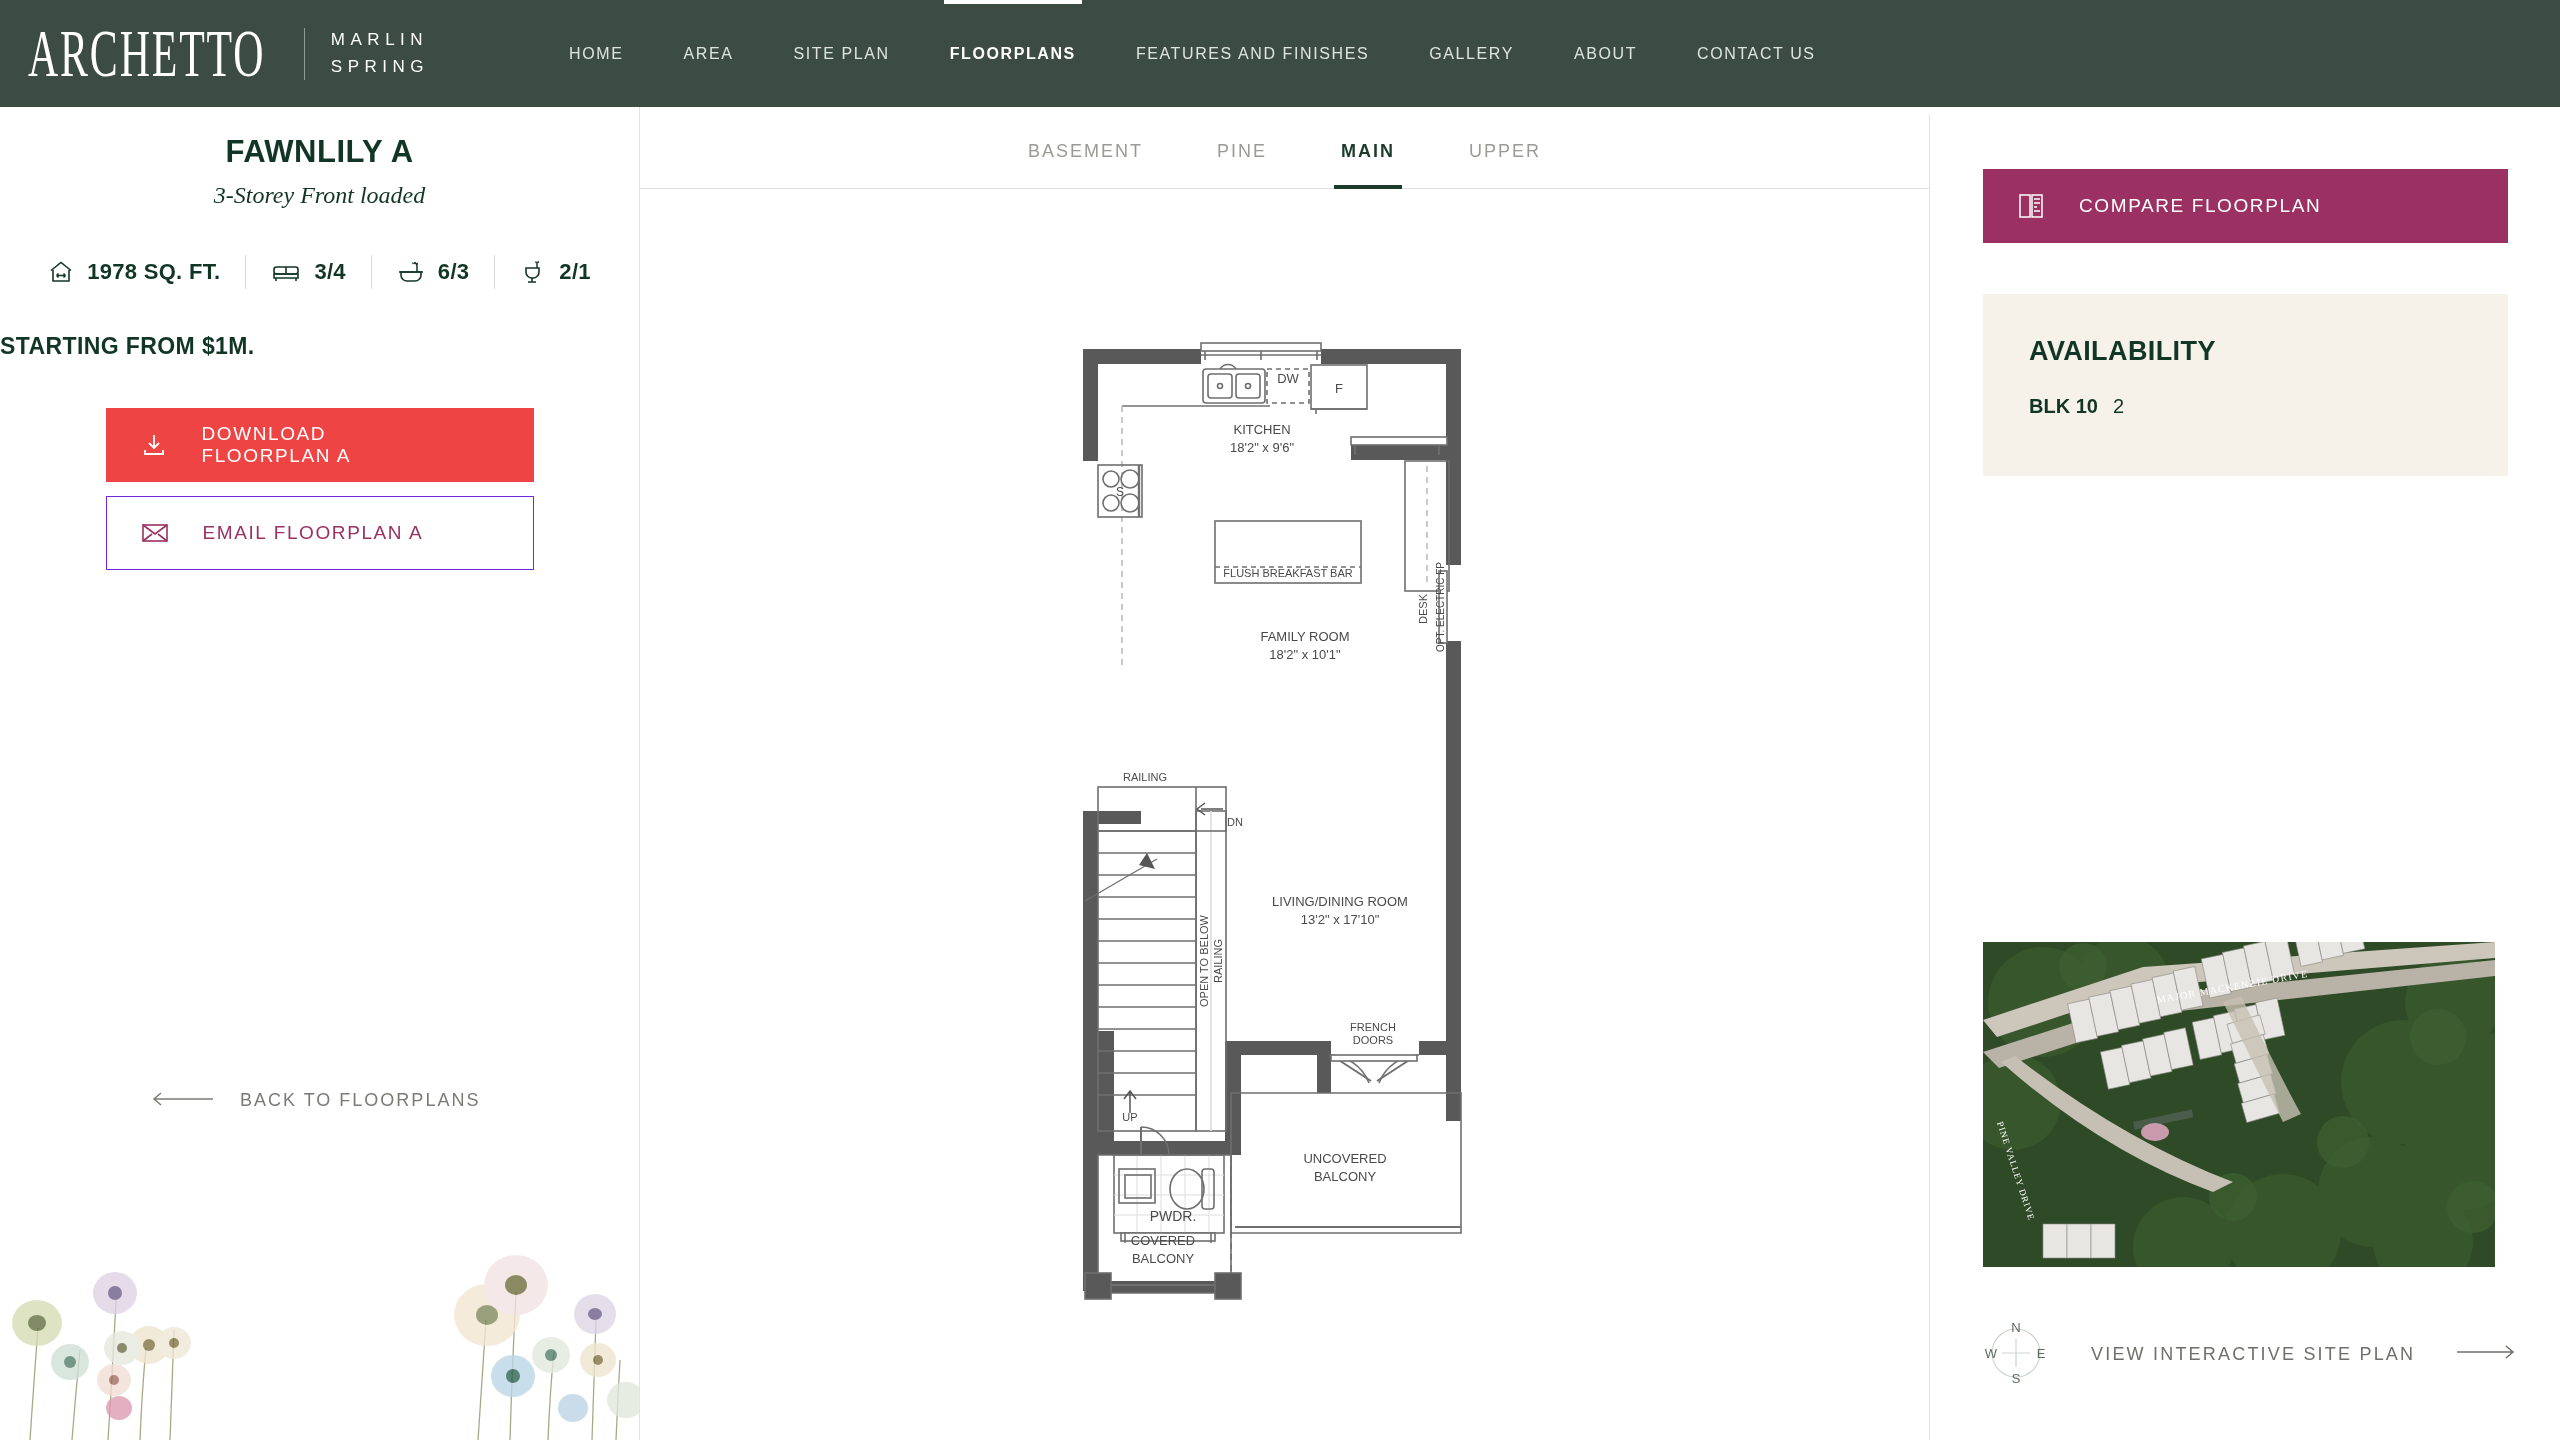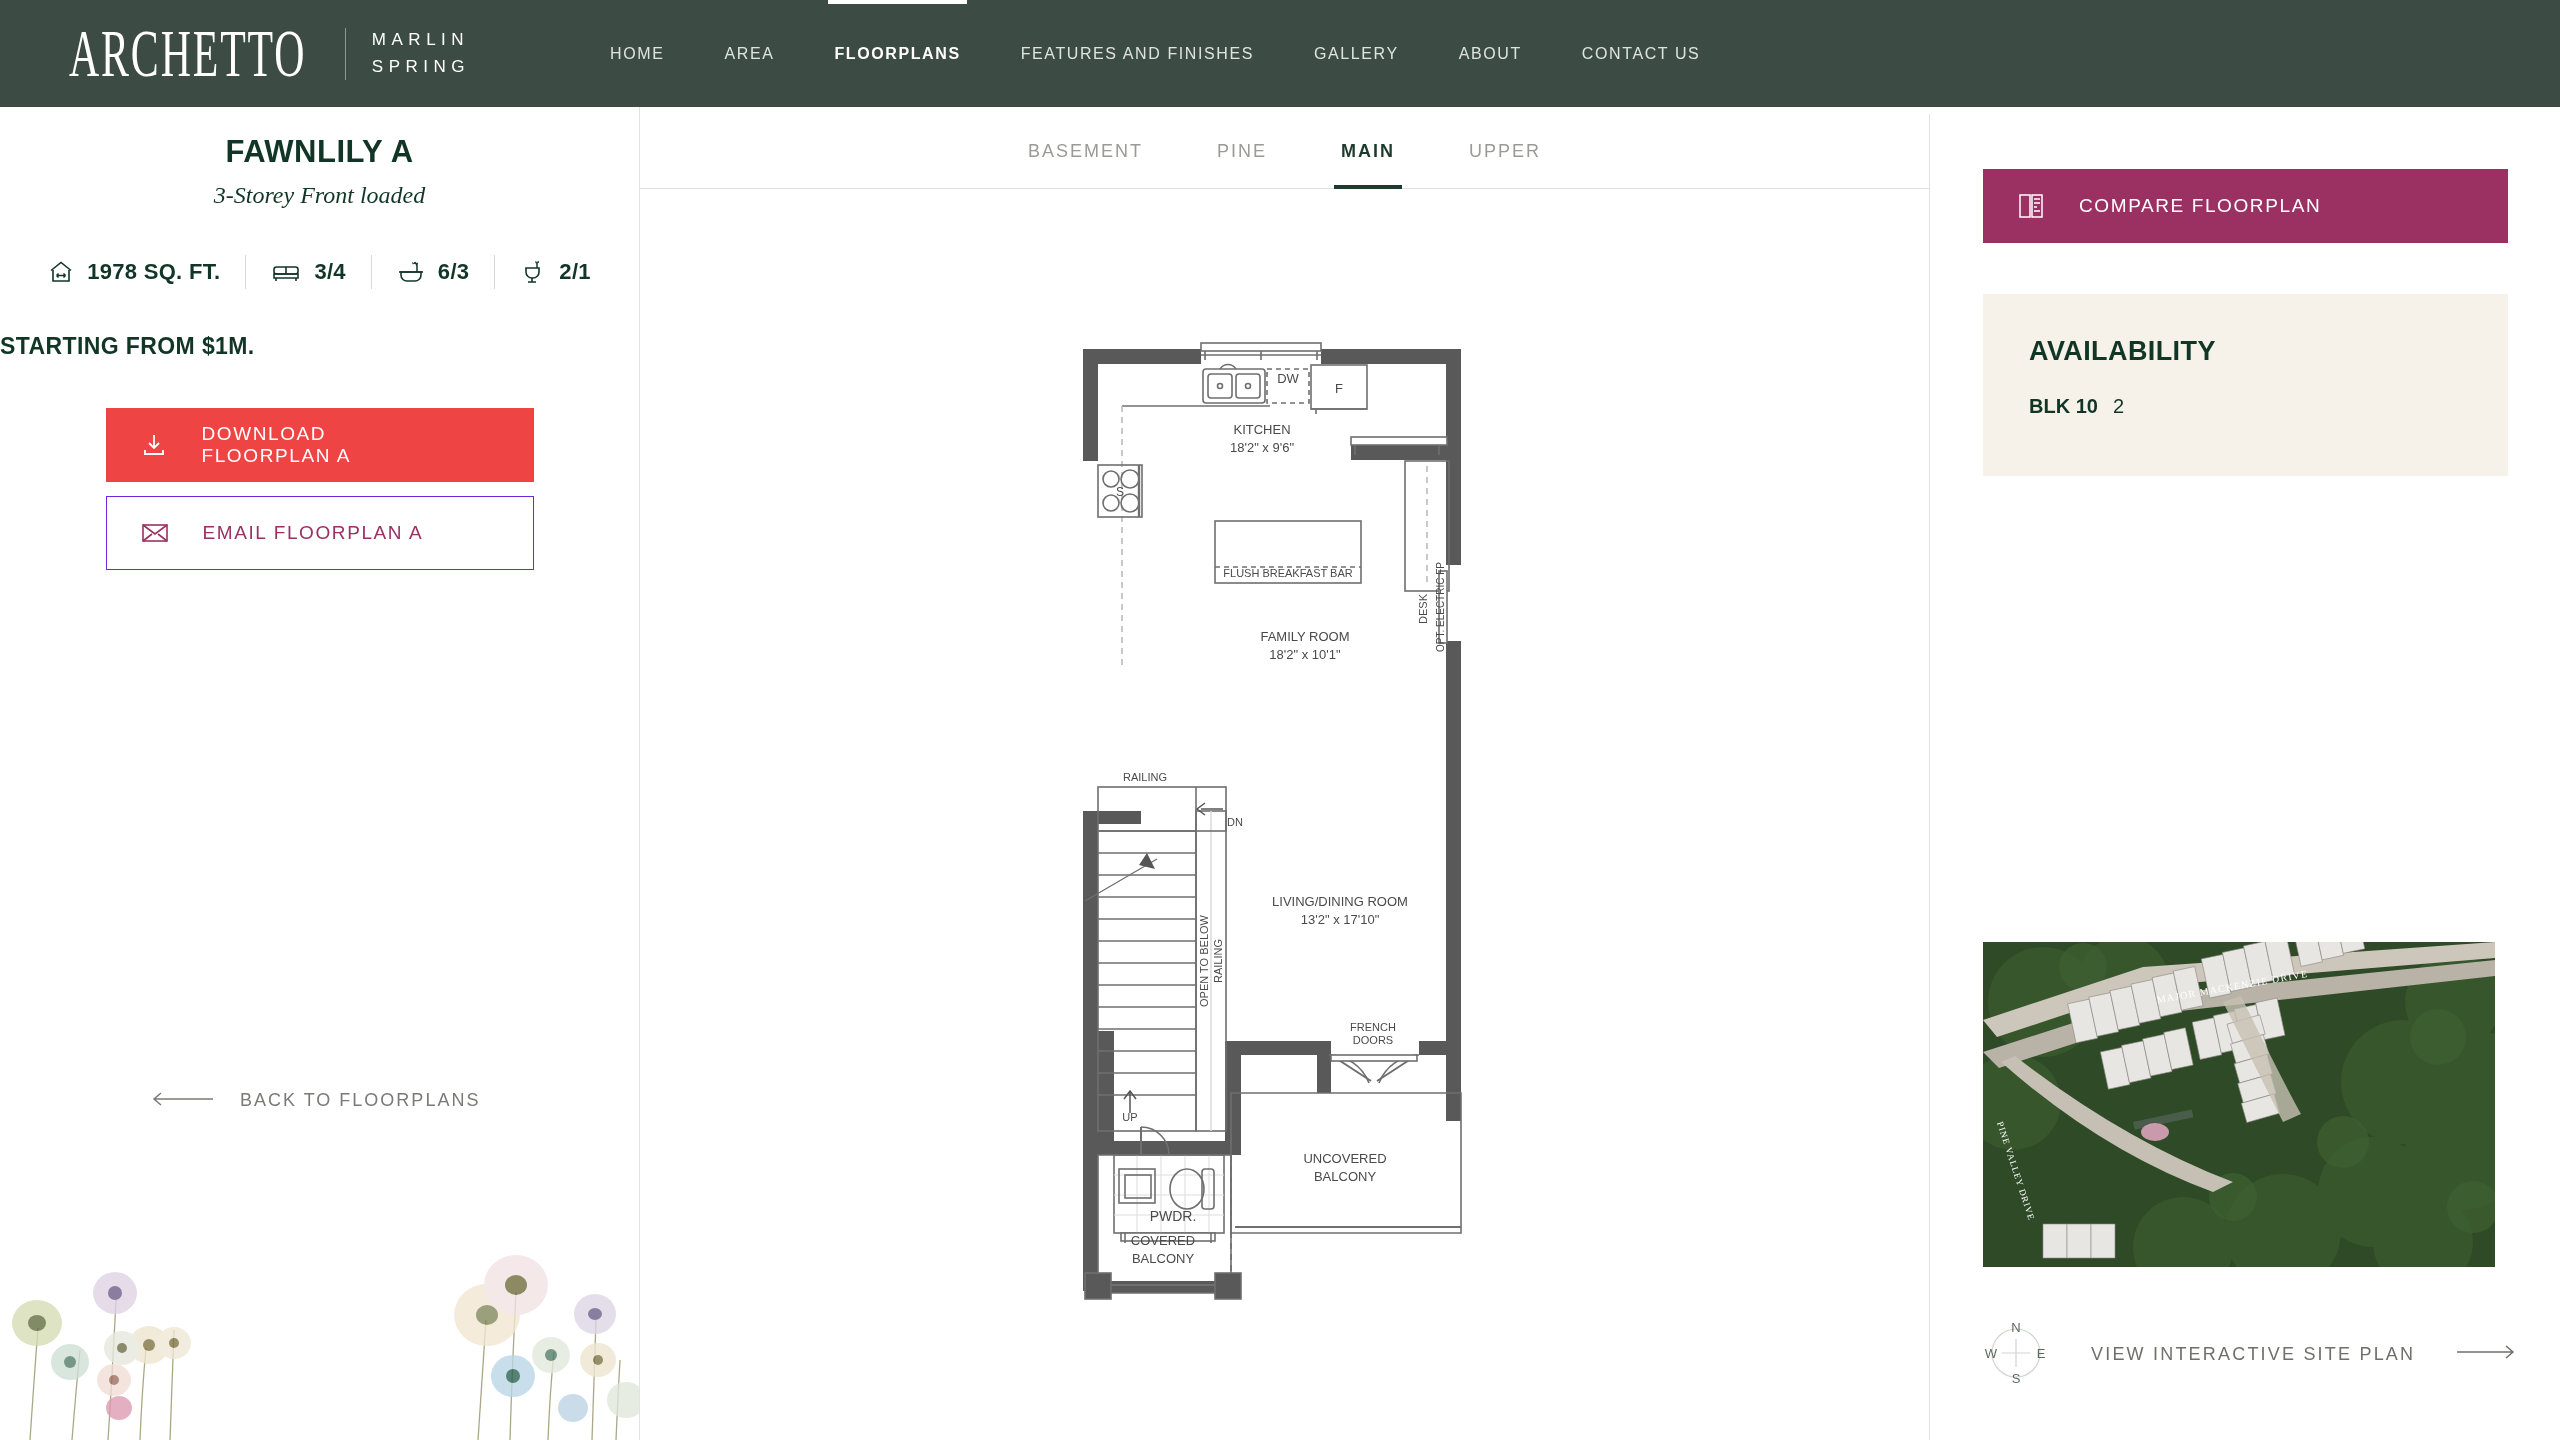--- a/index.html
+++ b/index.html
@@ -7,21 +7,21 @@
     width: 2560px; height: 1440px;
     font-family: "Liberation Sans", sans-serif;
     background: #ffffff; overflow: hidden;
   }
 
   
   .header {
     position: absolute; top: 0; left: 0; width: 2560px; height: 107px;
     background: #3c4c44; display: flex; align-items: center;
   }
-  .logo-wrap { display: flex; align-items: center; margin-left: 69px; gap: 26px; }
+  .logo-wrap { display: flex; align-items: center; margin-left: 28px; gap: 26px; }
   .logo-arch {
     color: #fff; font-family: "Liberation Serif", serif;
     font-size: 44px; letter-spacing: 2px; font-weight: 400;
     transform: scaleY(1.55) scaleX(0.95); transform-origin: left center;
     line-height: 1;
   }
   .logo-div { width: 1px; height: 52px; background: #8c9a92; }
   .logo-ms { color: #fff; font-size: 17px; letter-spacing: 5.5px; line-height: 1.55; font-weight: 300; }
 
   .nav { display: flex; align-items: center; margin-left: 110px; gap: 0; height: 107px; }
@@ -141,20 +141,21 @@
     <div class="logo-arch">ARCHETTO</div>
     <div class="logo-div"></div>
     <div>
       <div class="logo-ms">MARLIN</div>
       <div class="logo-ms">SPRING</div>
     </div>
   </div>
   <div class="nav">
     <div class="nav-item">HOME</div>
     <div class="nav-item">AREA</div>
+    <div class="nav-item">SITE PLAN</div>
     <div class="nav-item active">FLOORPLANS</div>
     <div class="nav-item">FEATURES AND FINISHES</div>
     <div class="nav-item">GALLERY</div>
     <div class="nav-item">ABOUT</div>
     <div class="nav-item">CONTACT US</div>
   </div>
 </div>
 
 <div class="body-wrap">
 

